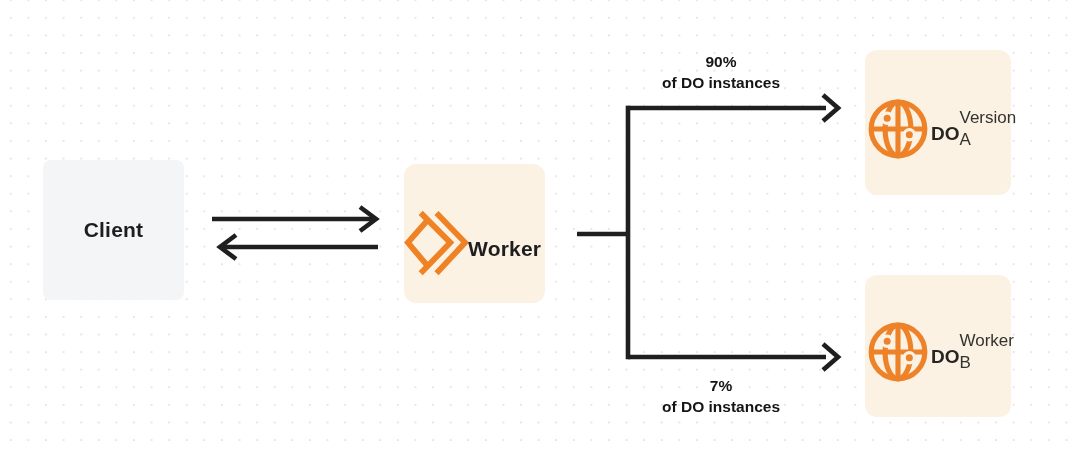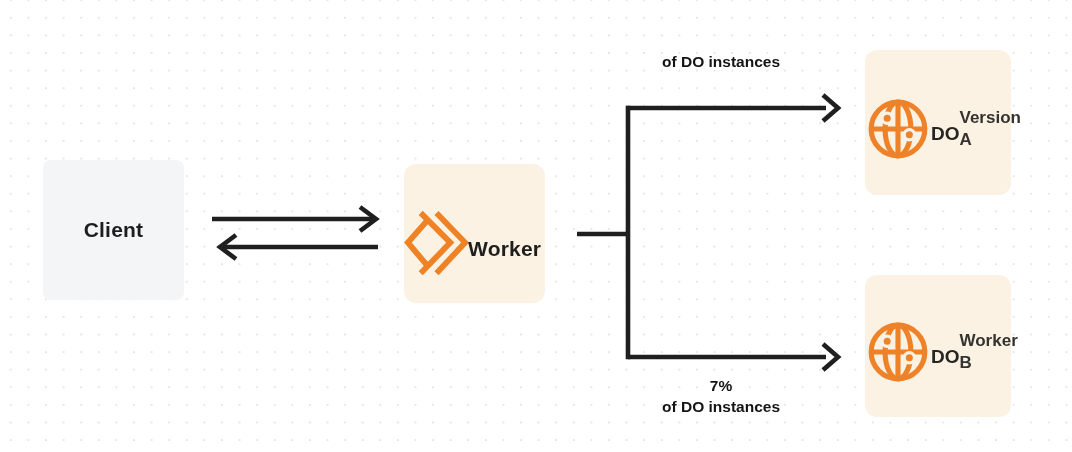--- a/index.html
+++ b/index.html
@@ -65,21 +65,21 @@
   .node-do-b { top: 275px; height: 142px; }
   .do-title {
     margin-top: 10px;
     font-size: 19px;
     font-weight: 700;
     color: #262523;
     line-height: 22px;
   }
   .do-subtitle {
     font-size: 17px;
-    font-weight: 700;
+    font-weight: 400;
     color: #34332f;
     line-height: 22px;
   }
   .edge-label {
     position: absolute;
     left: 601px;
     width: 240px;
     text-align: center;
     font-size: 15.5px;
     font-weight: 700;
@@ -158,20 +158,21 @@
       <circle cx="21.5" cy="21.5" r="6.5" fill="#fbf2e4"></circle>
       <circle cx="43" cy="37.5" r="6.5" fill="#fbf2e4"></circle>
       <circle cx="21.5" cy="21.5" r="3.4" fill="#ee8229"></circle>
       <circle cx="43" cy="37.5" r="3.4" fill="#ee8229"></circle>
     </svg>
     <span class="do-title">DO</span>
     <span class="do-subtitle">Worker B</span>
   </div>
 
   <div class="edge-label edge-label-top">
+    <div>90%</div>
     <div>of DO instances</div>
   </div>
 
   <div class="edge-label edge-label-bottom">
     <div>7%</div>
     <div>of DO instances</div>
   </div>
 
 </div>
 

